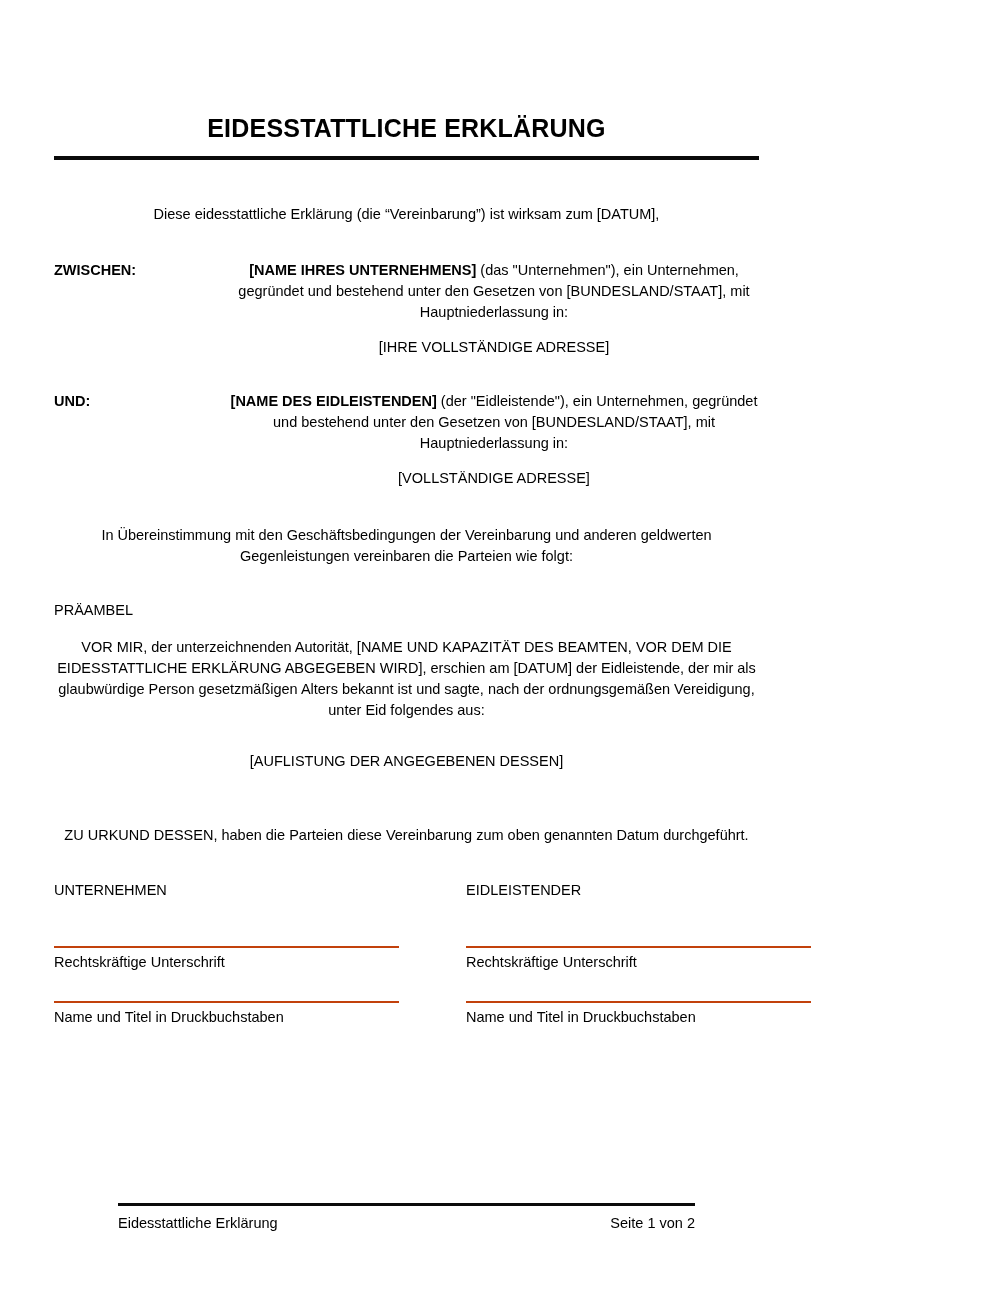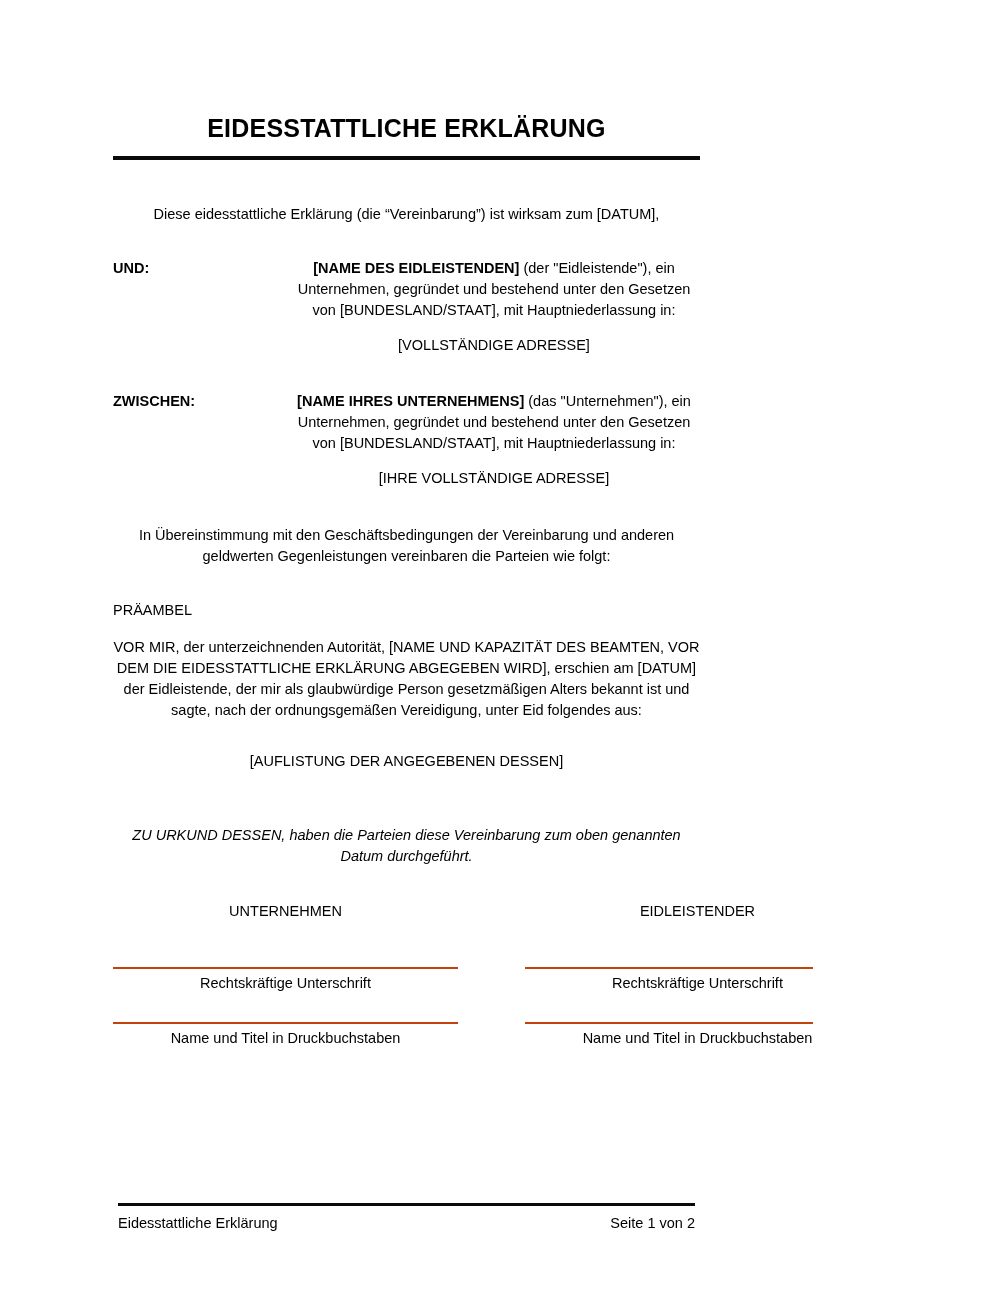--- a/index.html
+++ b/index.html
@@ -9,21 +9,21 @@
     height: 1290px;
     position: relative;
     font-family: "Liberation Sans", "DejaVu Sans", sans-serif;
     color: #000000;
     -webkit-font-smoothing: antialiased;
   }
   .page {
     position: relative;
     width: 813px;
     height: 1290px;
-    padding: 0 113px;
+    padding: 0 54px;
     overflow: hidden;
   }
   .doc-title {
     margin-top: 112px;
     font-size: 25px;
     line-height: 32px;
     font-weight: bold;
     text-align: center;
     letter-spacing: 0.2px;
   }
@@ -56,25 +56,24 @@
   .party-address { margin-top: 14px; }
   .consideration { margin-top: 36px; }
   .preamble-heading {
     margin-top: 33px;
     font-size: 14.5px;
     line-height: 21px;
     font-weight: normal;
   }
   .preamble-body { margin-top: 16px; }
   .facts { margin-top: 30px; }
-  .witness { margin-top: 53px; font-style: italic; }
+  .witness { margin-top: 53px; }
   .sig-row {
     display: flex;
     margin-top: 34px;
-    text-align: center;
   }
   .sig-col { width: 345px; flex: 0 0 345px; }
   .sig-col + .sig-col { margin-left: 67px; }
   .sig-heading { font-size: 14.5px; line-height: 21px; }
   .sig-line {
     margin-top: 45px;
     border-top: 2px solid #c2410c;
     padding-top: 4px;
     font-size: 14.5px;
     line-height: 21px;
@@ -98,33 +97,33 @@
 </head>
 <body>
 
 <div class="page">
 
   <h1 class="doc-title">EIDESSTATTLICHE ERKLÄRUNG</h1>
   <div class="title-rule"></div>
 
   <p class="intro">Diese eidesstattliche Erklärung (die “Vereinbarung”) ist wirksam zum [DATUM],</p>
 
+  <div class="party party-first">
+    <div class="party-label">ZWISCHEN:</div>
+    <div class="party-content">
+      <p class="txt"><span class="party-name">[NAME IHRES UNTERNEHMENS]</span><span> (das "Unternehmen"), ein Unternehmen, gegründet und bestehend unter den Gesetzen von [BUNDESLAND/STAAT], mit Hauptniederlassung in:</span></p>
+      <p class="party-address">[IHRE VOLLSTÄNDIGE ADRESSE]</p>
+    </div>
+  </div>
+
   <div class="party party-second">
     <div class="party-label">UND:</div>
     <div class="party-content">
       <p class="txt"><span class="party-name">[NAME DES EIDLEISTENDEN]</span><span> (der "Eidleistende"), ein Unternehmen, gegründet und bestehend unter den Gesetzen von [BUNDESLAND/STAAT], mit Hauptniederlassung in:</span></p>
       <p class="party-address">[VOLLSTÄNDIGE ADRESSE]</p>
-    </div>
-  </div>
-
-  <div class="party party-first">
-    <div class="party-label">ZWISCHEN:</div>
-    <div class="party-content">
-      <p class="txt"><span class="party-name">[NAME IHRES UNTERNEHMENS]</span><span> (das "Unternehmen"), ein Unternehmen, gegründet und bestehend unter den Gesetzen von [BUNDESLAND/STAAT], mit Hauptniederlassung in:</span></p>
-      <p class="party-address">[IHRE VOLLSTÄNDIGE ADRESSE]</p>
     </div>
   </div>
 
   <p class="consideration">In Übereinstimmung mit den Geschäftsbedingungen der Vereinbarung und anderen geldwerten Gegenleistungen vereinbaren die Parteien wie folgt:</p>
 
   <h2 class="preamble-heading">PRÄAMBEL</h2>
 
   <p class="preamble-body">VOR MIR, der unterzeichnenden Autorität, [NAME UND KAPAZITÄT DES BEAMTEN, VOR DEM DIE EIDESSTATTLICHE ERKLÄRUNG ABGEGEBEN WIRD], erschien am [DATUM] der Eidleistende, der mir als glaubwürdige Person gesetzmäßigen Alters bekannt ist und sagte, nach der ordnungsgemäßen Vereidigung, unter Eid folgendes aus:</p>
 
   <p class="facts">[AUFLISTUNG DER ANGEGEBENEN DESSEN]</p>

